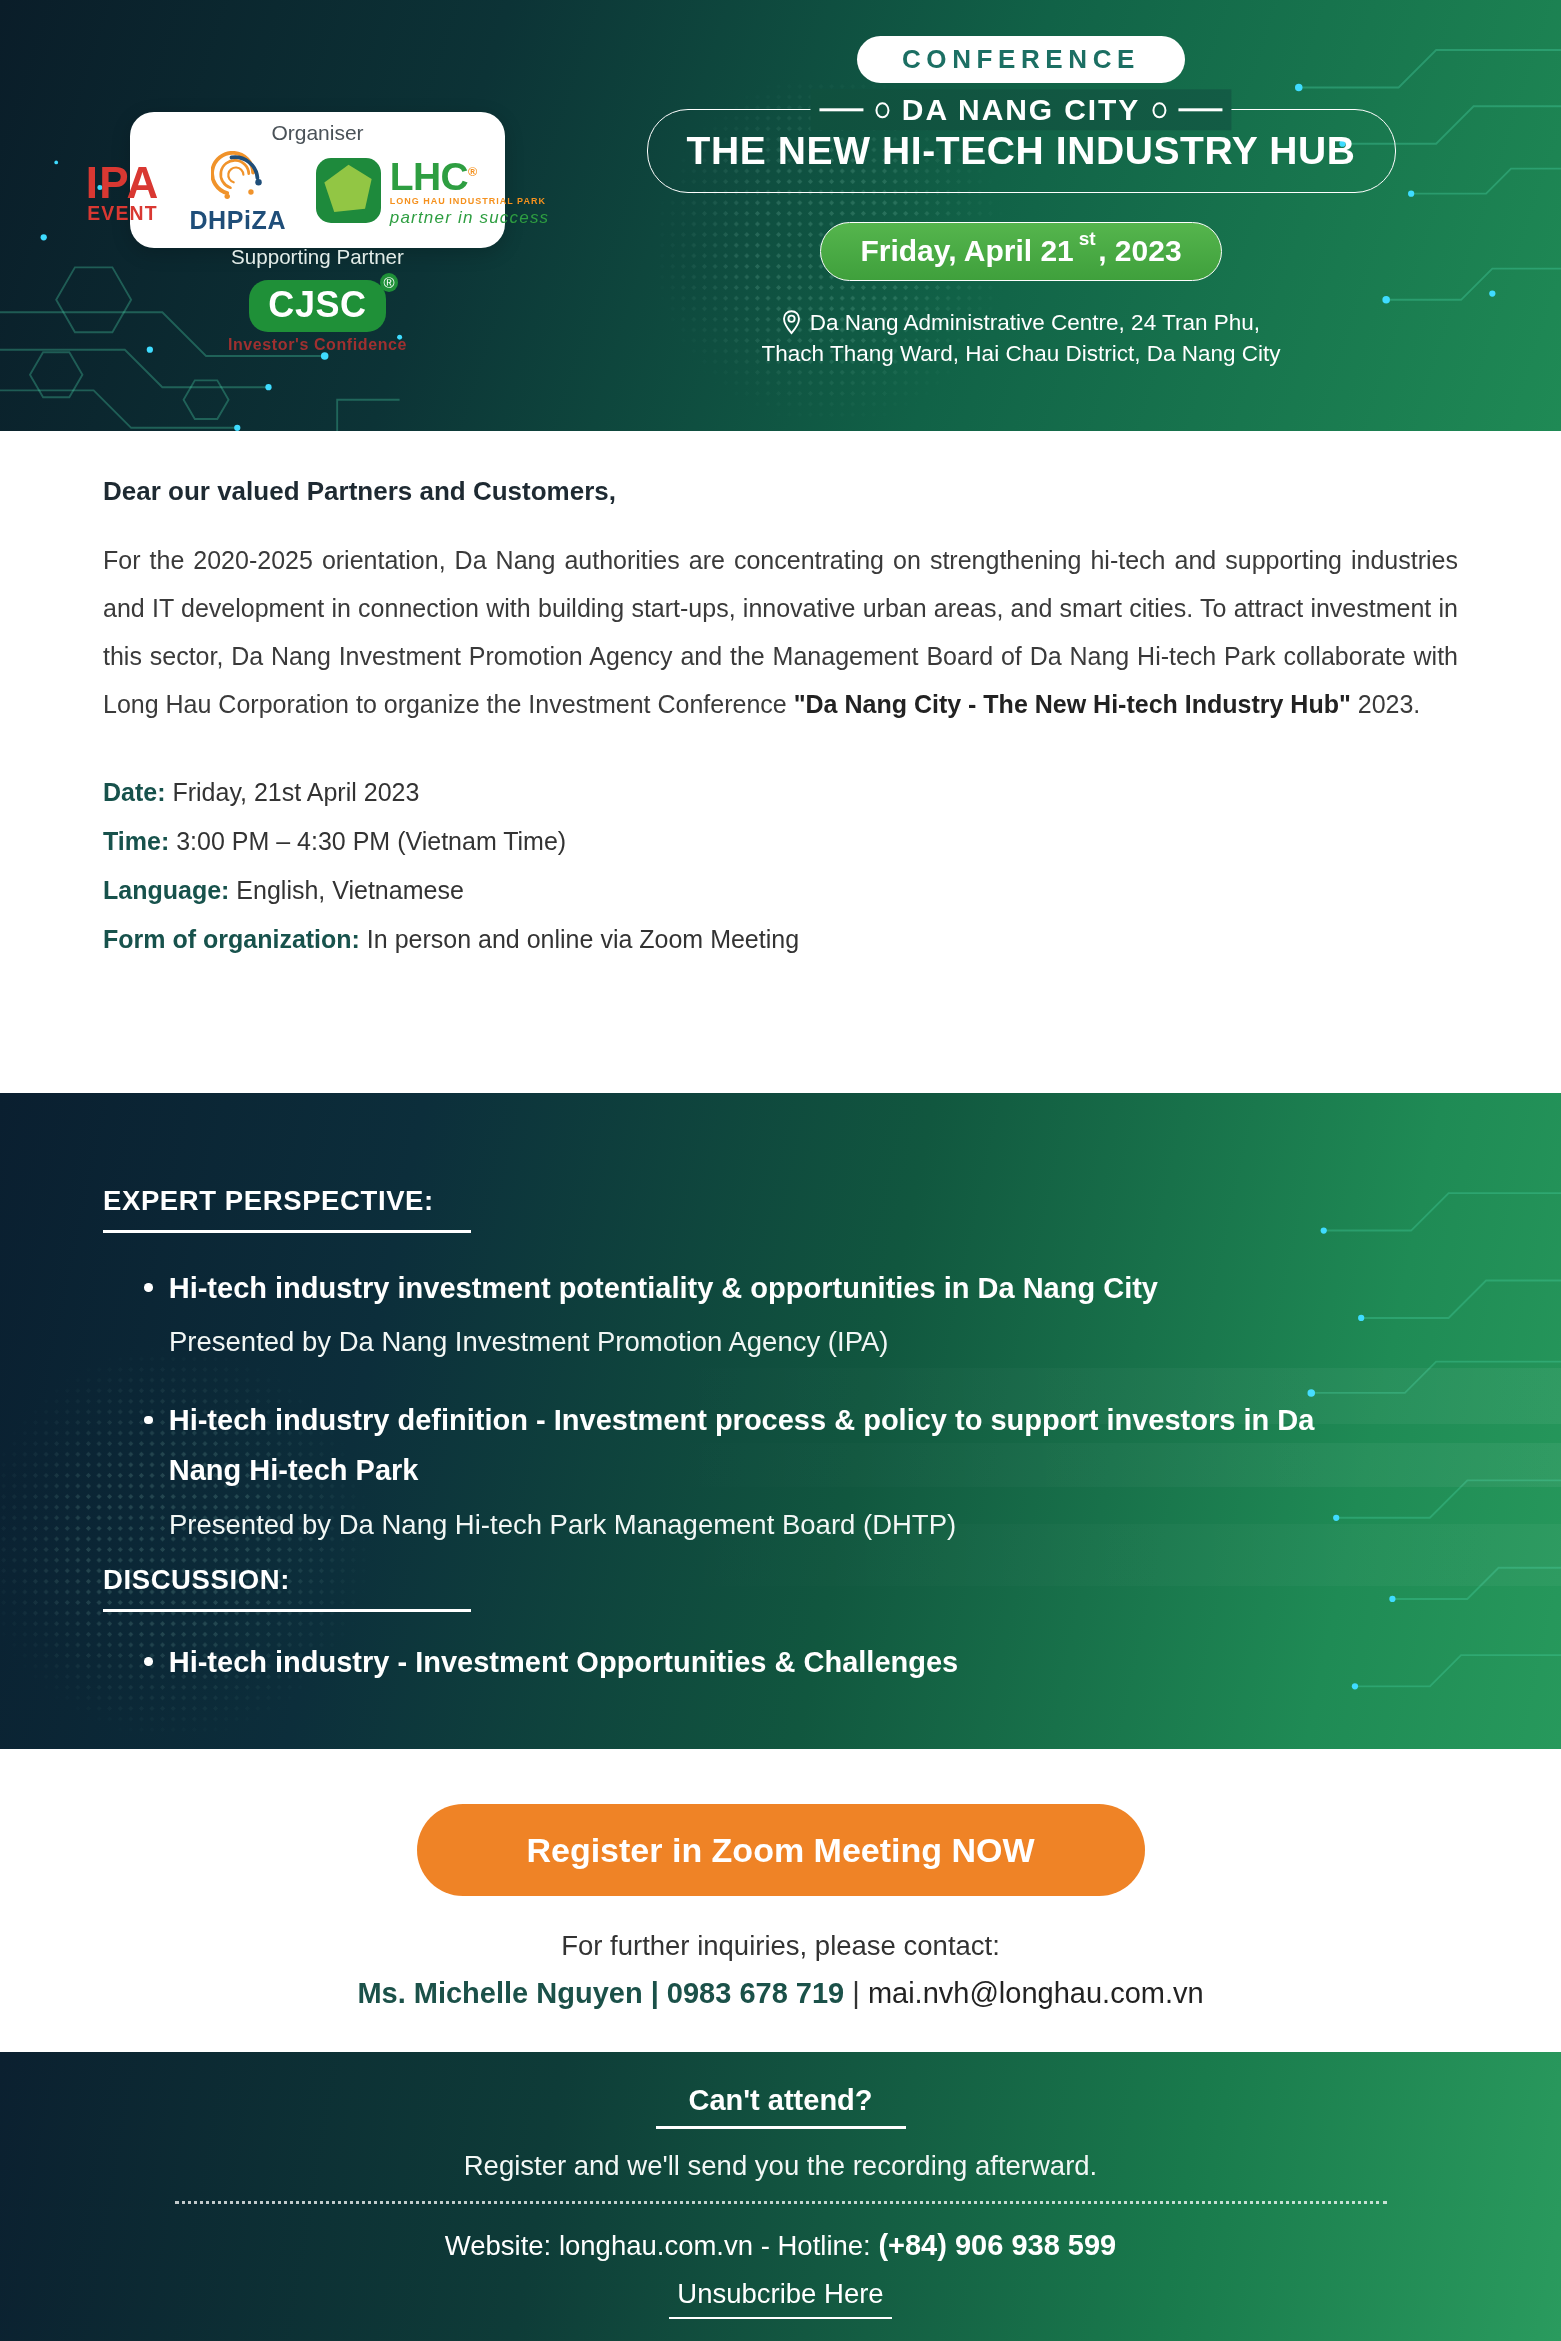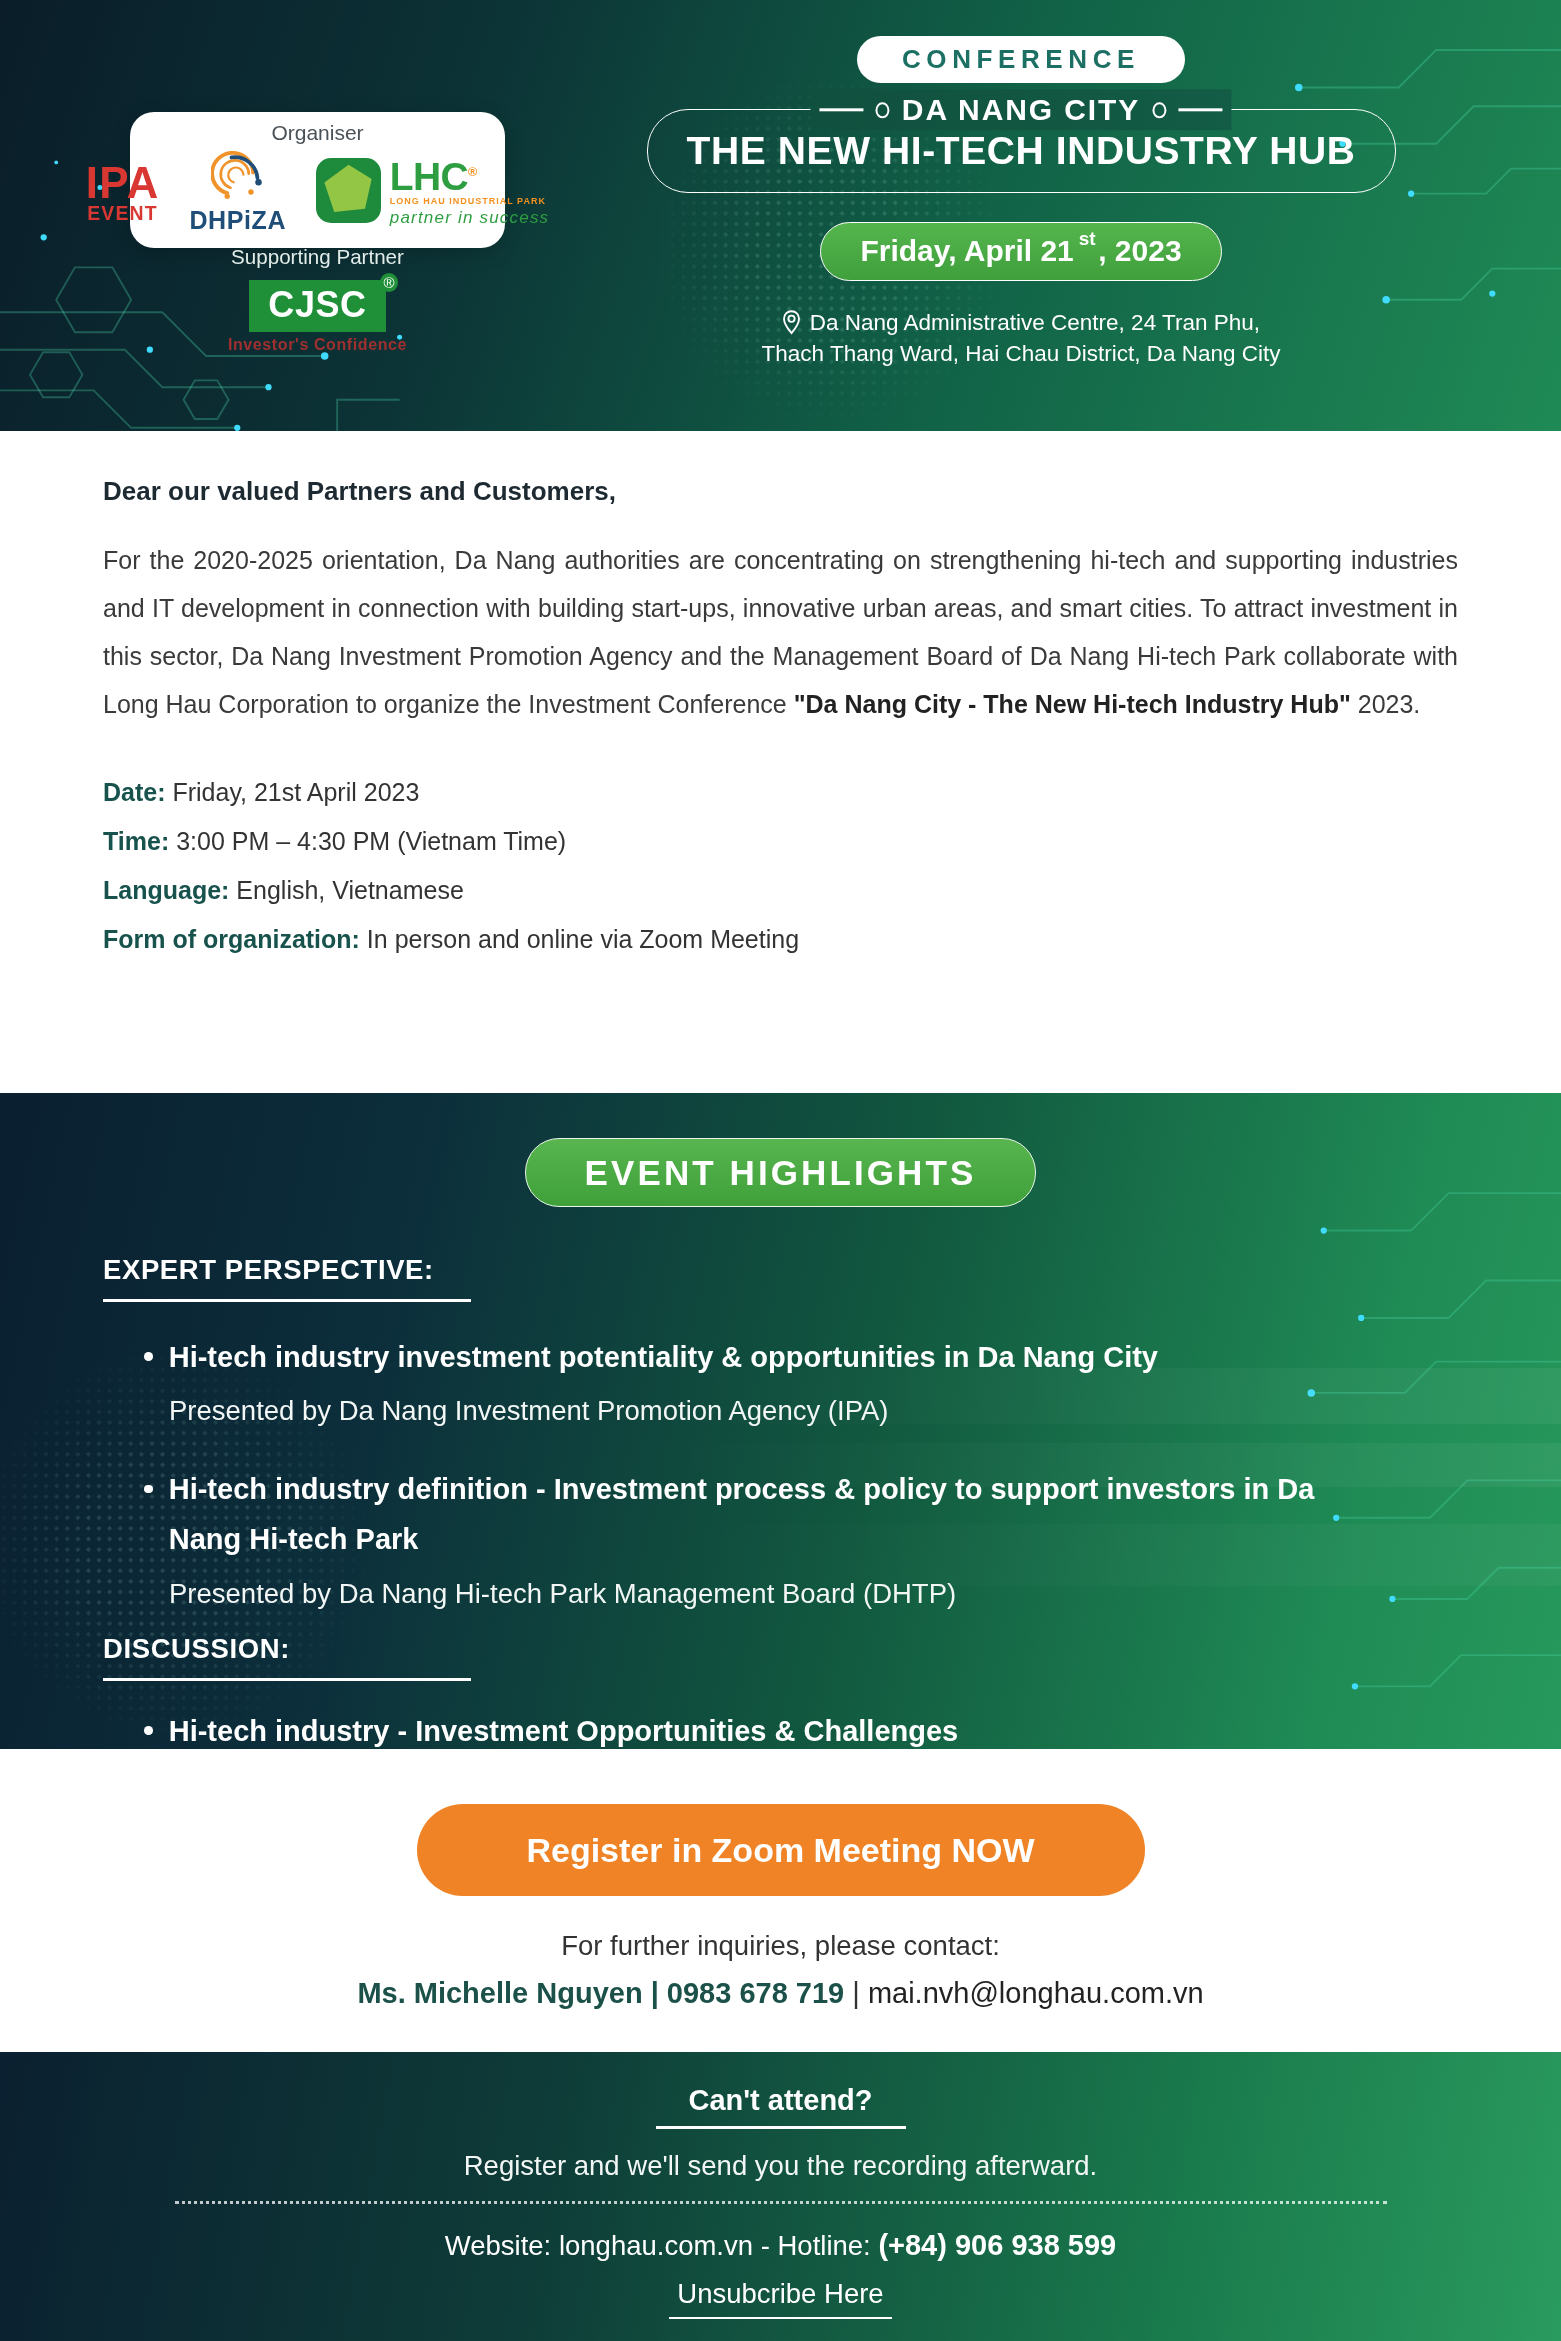--- a/index.html
+++ b/index.html
@@ -40,21 +40,21 @@
   .lhc-icon{ width:65px; height:65px; background:#1e8a3c; border-radius:15px; position:relative; overflow:hidden; flex:0 0 auto; }
   .lhc-poly{ position:absolute; inset:5px; background:#9ccb45; opacity:.92;
     clip-path:polygon(50% 4%, 92% 30%, 80% 84%, 24% 90%, 6% 36%); }
   .lhc-col{ display:flex; flex-direction:column; align-items:flex-start; }
   .lhc-word{ font-size:39px; font-weight:800; color:#2e9e41; line-height:.95; letter-spacing:-0.6px; }
   .lhc-word sup{ font-size:12.5px; color:#f5911e; }
   .lhc-sub{ font-size:9px; font-weight:700; color:#f5911e; letter-spacing:1px; margin-top:1.2px; white-space:nowrap; }
   .lhc-tag{ font-size:17px; font-style:italic; color:#2e9e41; letter-spacing:1.2px; margin-top:2.5px; white-space:nowrap; }
   .supporting{ position:absolute; left:130px; top:245px; width:375px; text-align:center; }
   .supporting-label{ font-size:20.6px; color:#e2ece8; }
-  .cjsc-box{ display:inline-block; position:relative; background:#1f9038; padding:3.7px 19px 6.2px; margin-top:11.2px; }
+  .cjsc-box{ display:inline-block; position:relative; background:#1f9038; padding:3.7px 19px 6.2px; margin-top:11.2px;border-radius:19px; }
   .cjsc-word{ font-size:36px; font-weight:800; color:#fff; letter-spacing:0.6px; }
   .cjsc-box sup{ position:absolute; top:-7.5px; right:-12.5px; font-size:15px; color:#fff;
     background:#1f9038; border-radius:50%; padding:1.2px 3.7px; }
   .cjsc-tag{ font-size:16px; font-weight:700; color:#a03030; margin-top:3.7px; letter-spacing:0.6px;text-align:center; }
   .hero-right{ position:absolute; left:637px; top:36px; width:768px;
     display:flex; flex-direction:column; align-items:center; }
   .conf-pill{ height:47px; padding:0 45px; background:#fff; border-radius:26px;
     display:flex; align-items:center; justify-content:center;
     font-size:26px; font-weight:800; letter-spacing:5.6px; color:#1c6f63; }
   .title-box{ position:relative; margin-top:26px; width:749px; height:84px;
@@ -271,21 +271,20 @@
         <circle cx="2140" cy="680" r="5"></circle>
           <circle cx="2230" cy="810" r="5"></circle>
           <circle cx="2170" cy="950" r="5"></circle>
       </g>
     </svg>
     <div class="mapdots hl-map"></div>
     <div class="streak s1"></div>
     <div class="streak s2"></div>
     <div class="streak s3"></div>
 
-    <div class="badge">EVENT HIGHLIGHTS</div>
 
     <h3 class="hl-heading">EXPERT PERSPECTIVE:</h3>
     <div class="hl-underline"></div>
 
     <div class="hl-item first">
       <div class="bullet-row">
         <span class="dot"></span>
         <p class="hl-title">Hi-tech industry investment potentiality &amp; opportunities in Da Nang City</p>
       </div>
       <p class="presenter">Presented by Da Nang Investment Promotion Agency (IPA)</p>

